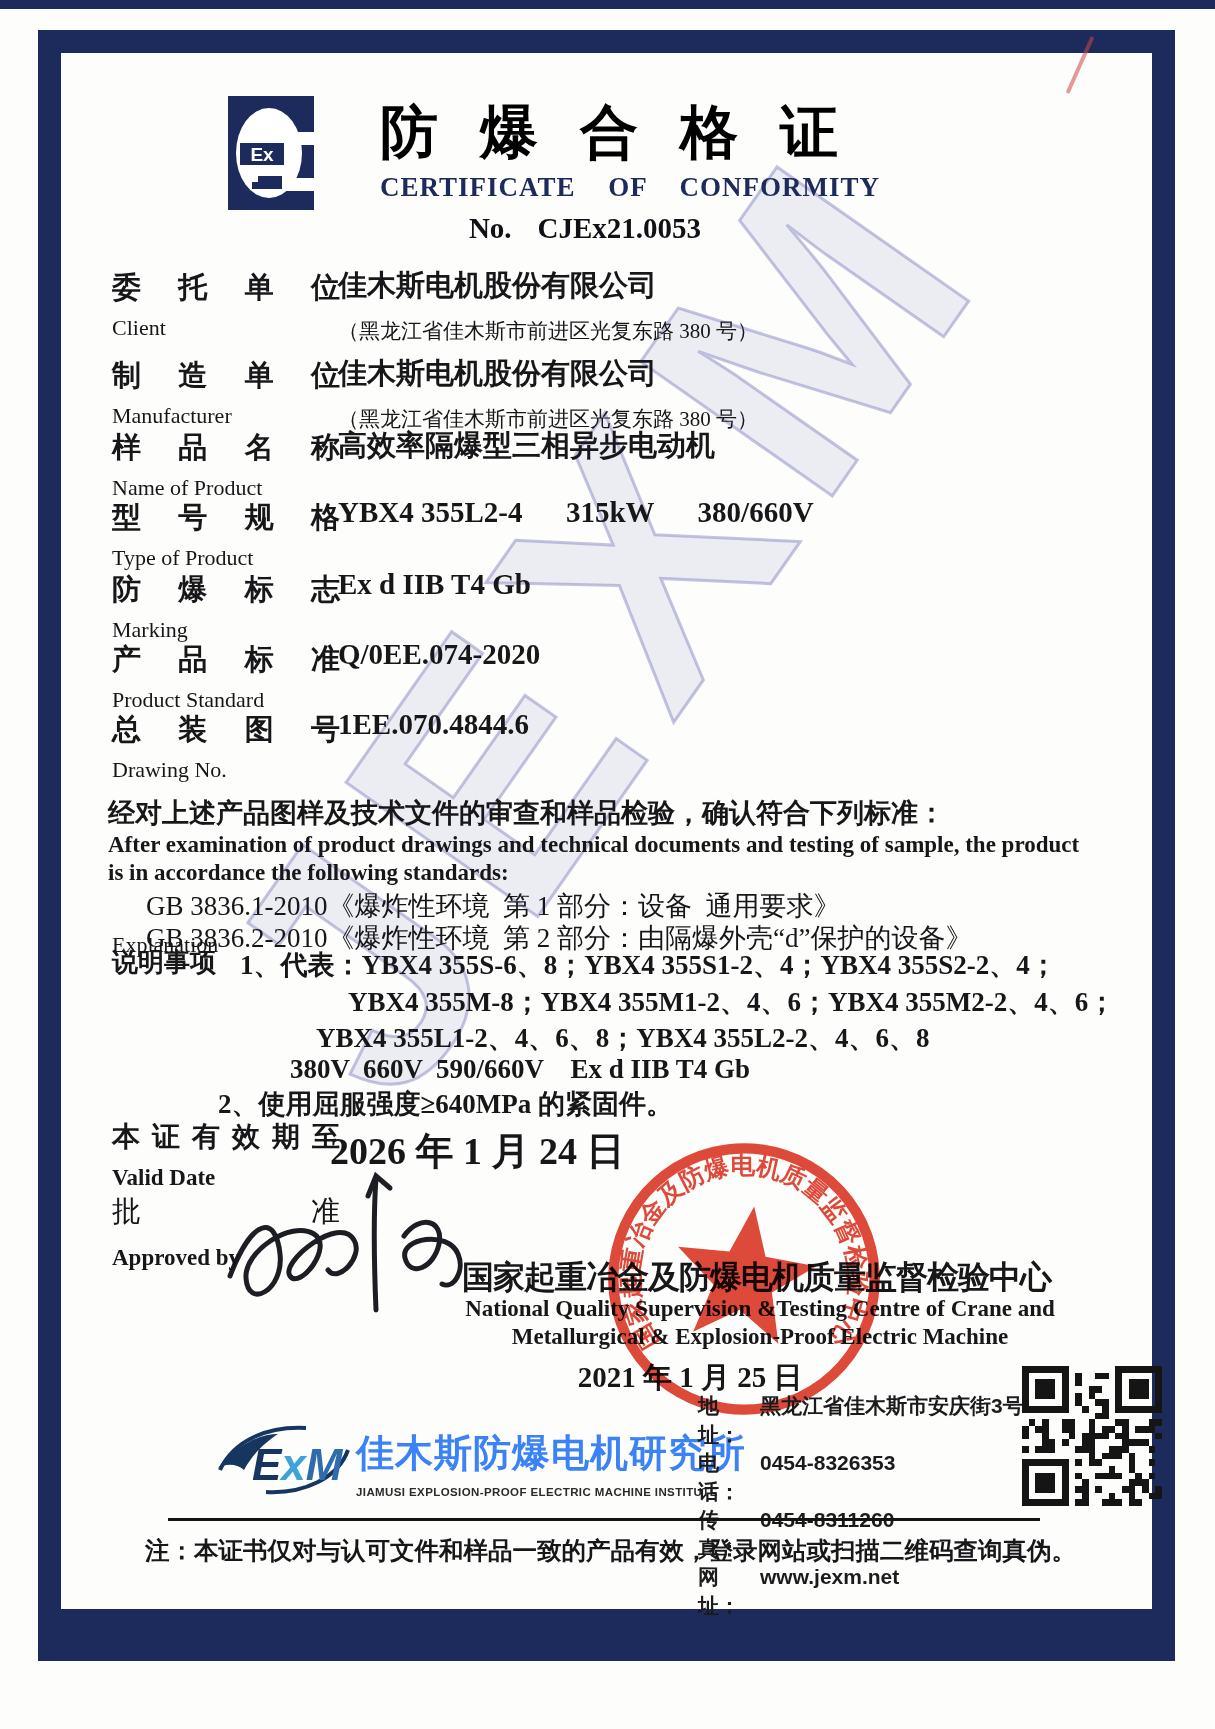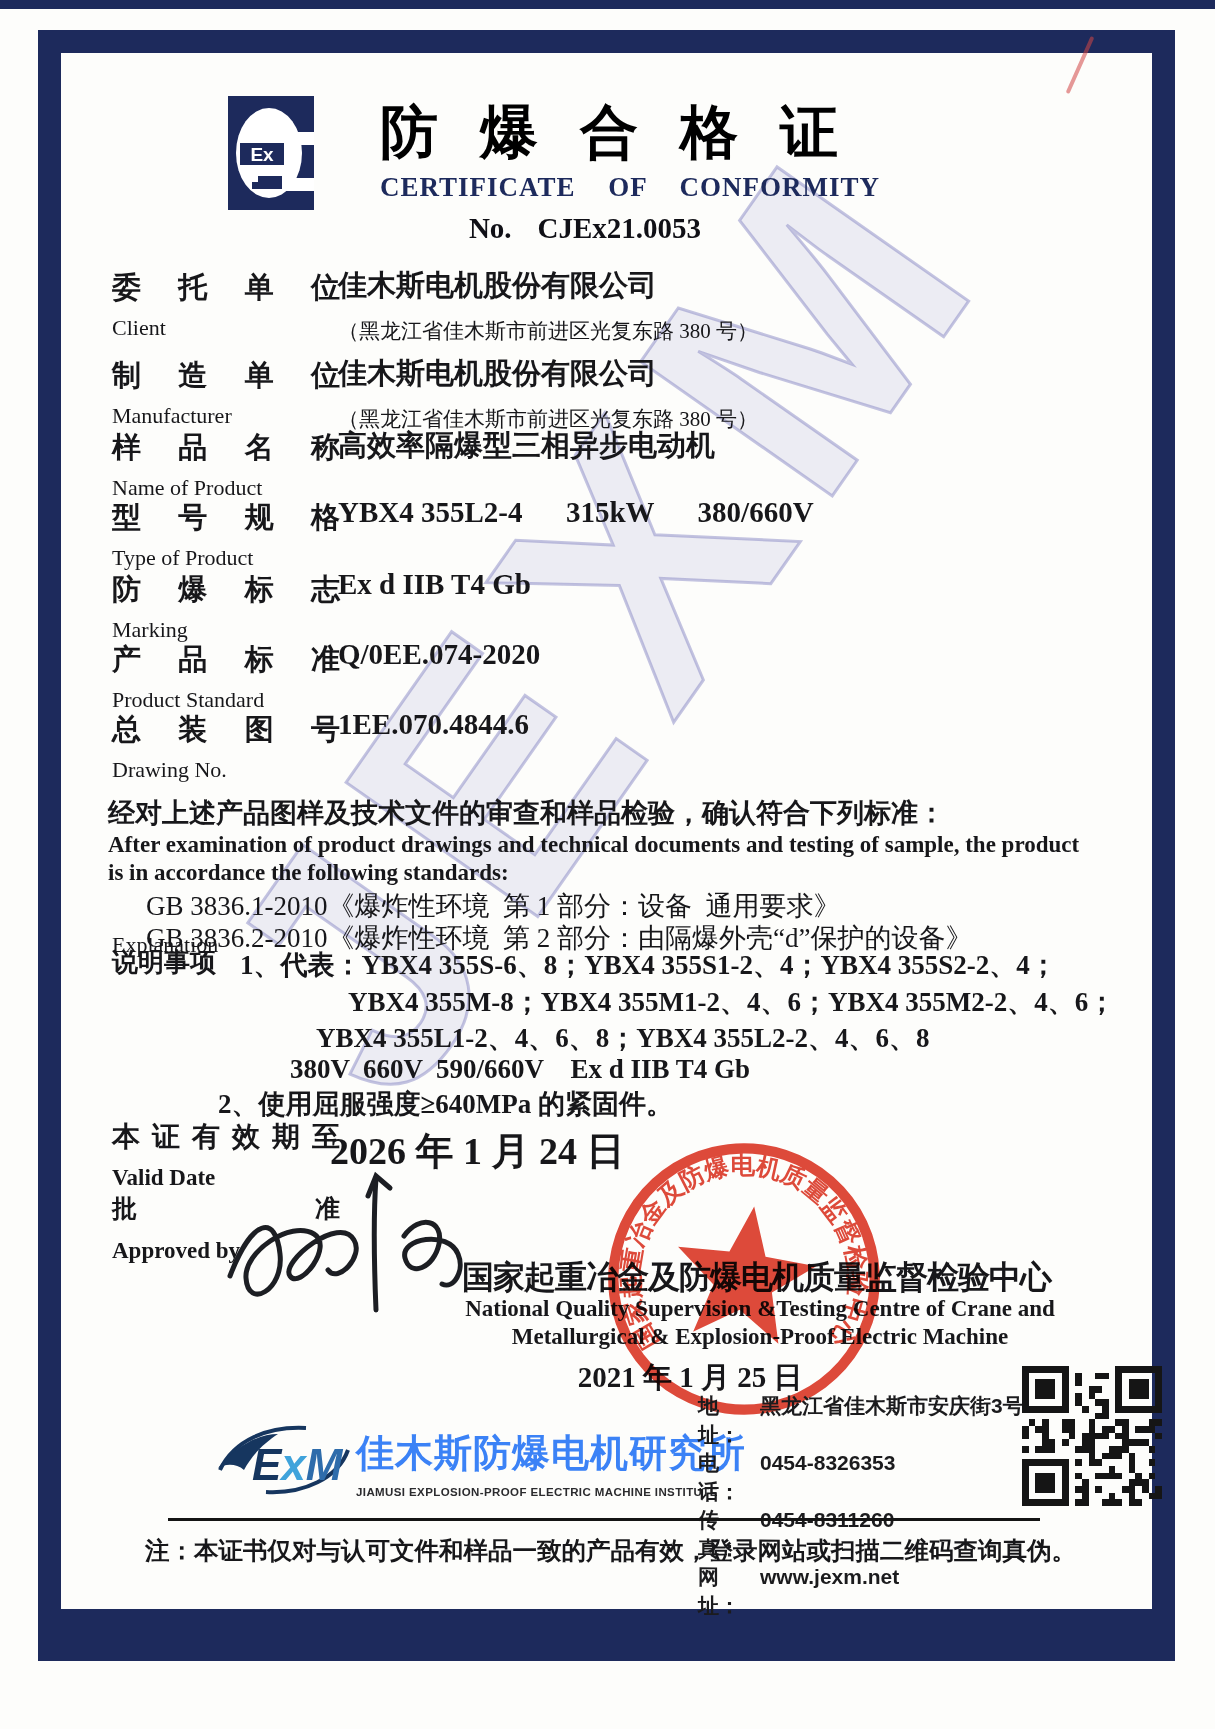--- a/index.html
+++ b/index.html
@@ -29,21 +29,21 @@
   .para-en{left:108px;font-size:23px;font-weight:bold;}
   .std{left:146px;font-size:27px;font-weight:normal;white-space:pre;}
   .expl-label-zh{left:112px;top:945px;font-size:26px;font-weight:bold;}
   .expl-label-en{left:112px;top:932px;font-size:22px;}
   .expl-line{font-size:27px;font-weight:bold;white-space:pre;}
   .valid-label{left:112px;top:1118px;width:228px;}
   .valid-label .zh{font-size:28px;font-weight:bold;text-align:justify;text-align-last:justify;}
   .valid-label .en{font-size:23px;font-weight:bold;margin-top:9px;font-family:"Liberation Serif",serif;}
   .valid-value{left:330px;top:1126px;font-size:38px;font-weight:bold;white-space:pre;}
   .approve-label{left:112px;top:1192px;width:228px;}
-  .approve-label .zh{font-size:25px;font-weight:bold;text-align:justify;text-align-last:justify;}
+  .approve-label .zh{font-size:29px;font-weight:normal;text-align:justify;text-align-last:justify;}
   .approve-label .en{font-size:23px;font-weight:bold;margin-top:13px;}
   .center-zh{left:462px;top:1256px;width:630px;font-size:32px;font-weight:bold;
              letter-spacing:-1px;white-space:nowrap;}
   .center-en1{left:430px;top:1296px;width:660px;font-size:23px;font-weight:bold;text-align:center;}
   .center-en2{left:430px;top:1324px;width:660px;font-size:23px;font-weight:bold;text-align:center;}
   .center-date{left:430px;top:1358px;width:520px;font-size:29px;font-weight:bold;
                text-align:center;white-space:pre;}
   .stamp{left:603px;top:1138px;width:282px;height:282px;transform:rotate(8deg);
          mix-blend-mode:multiply;opacity:.92;}
   .signature{left:218px;top:1158px;width:272px;height:168px;}

